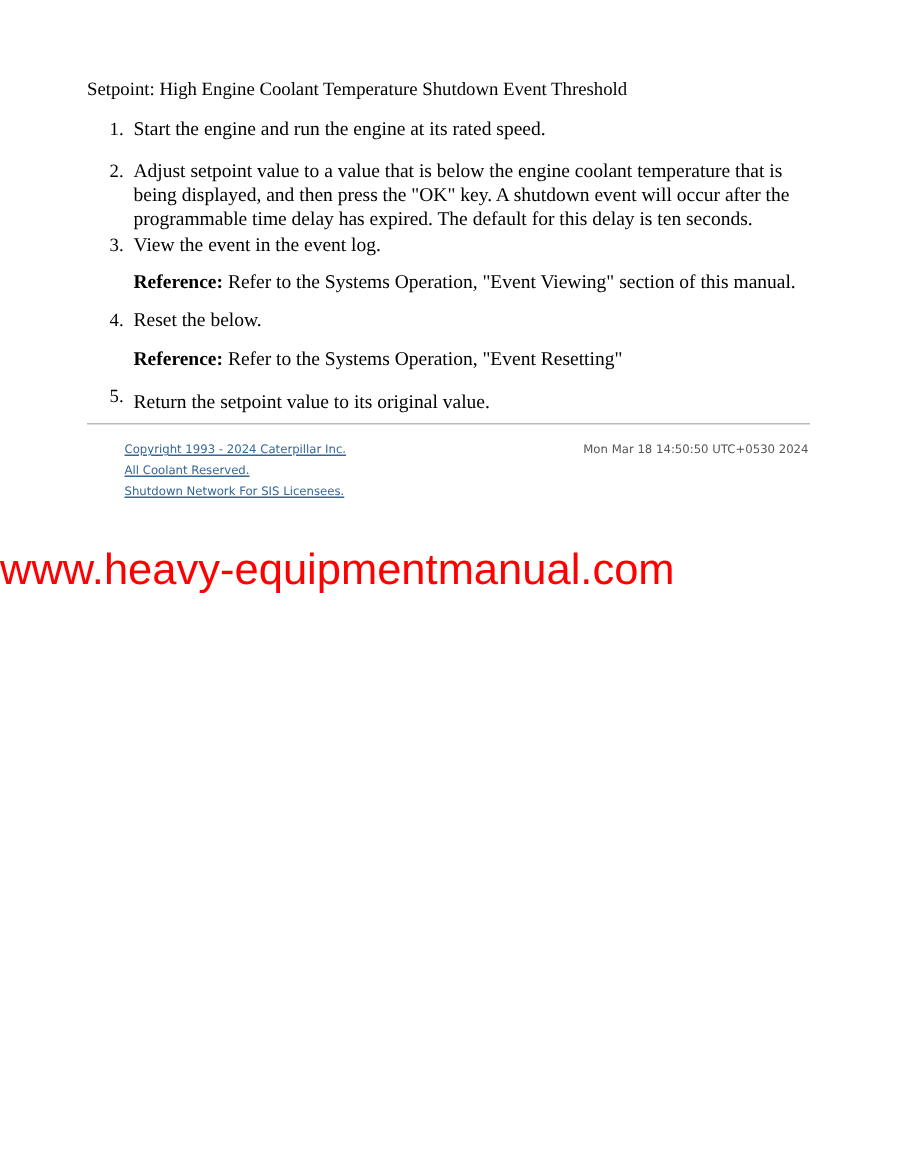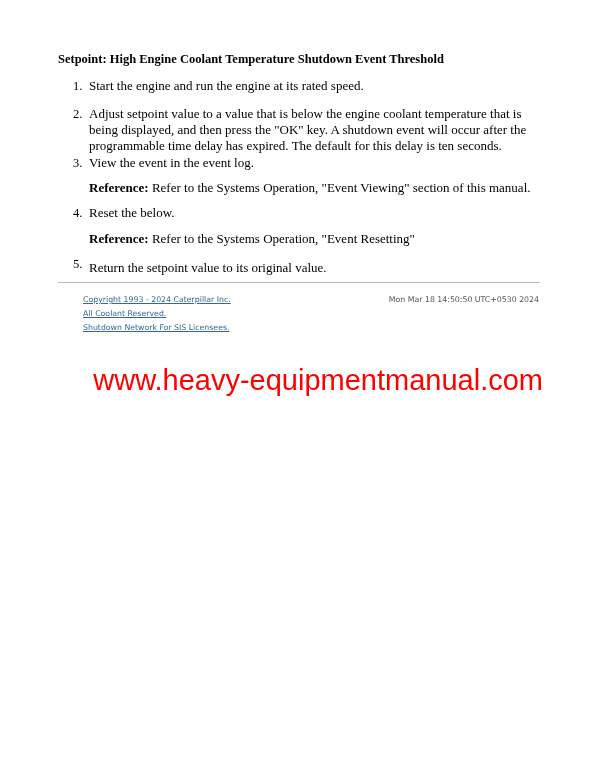--- a/index.html
+++ b/index.html
@@ -1,23 +1,23 @@
 <!DOCTYPE html>
 <html><head>
   <meta charset="utf-8">
   <style>
     html, body { margin:0; padding:0; background:#fff; }
     body { width:600px; height:776px; position:relative; overflow:hidden; font-family:"Liberation Serif", serif; color:#000; }
-    .title { position:absolute; left:58px; top:52px; font-weight:bold; font-size:12.5px; }
+    .title { position:absolute; left:58px; top:52px; font-weight:normal; font-size:12.5px; }
     .item { position:absolute; left:73px; font-size:12.5px; line-height:16px; }
     .txt { position:absolute; left:89px; font-size:13px; line-height:16px; width:460px; }
     .hr { position:absolute; left:58px; top:282px; width:482px; height:1px; background:#bbb; }
     .foot { position:absolute; left:61px; font-family:"DejaVu Sans", sans-serif; font-size:7.8px; color:#336699; text-decoration:underline;padding-left:22px; }
     .date { position:absolute; right:61px; top:295px; font-family:"DejaVu Sans", sans-serif; font-size:7.8px; color:#555;text-align:right; }
-    .wm { position:absolute; left:0; width:543px; text-align:right; top:364px; font-family:"Liberation Sans", sans-serif; font-size:29px; color:#ff0000; }
+    .wm { position:absolute; left:0; width:543px; text-align:left; top:364px; font-family:"Liberation Sans", sans-serif; font-size:29px; color:#ff0000; }
   </style>
 </head>
 <body>
 
 <div class="title">Setpoint: High Engine Coolant Temperature Shutdown Event Threshold</div>
 
 <div class="item" style="top:78px">1.</div>
 <div class="txt" style="top:78px">Start the engine and run the engine at its rated speed.</div>
 
 <div class="item" style="top:106px">2.</div>

